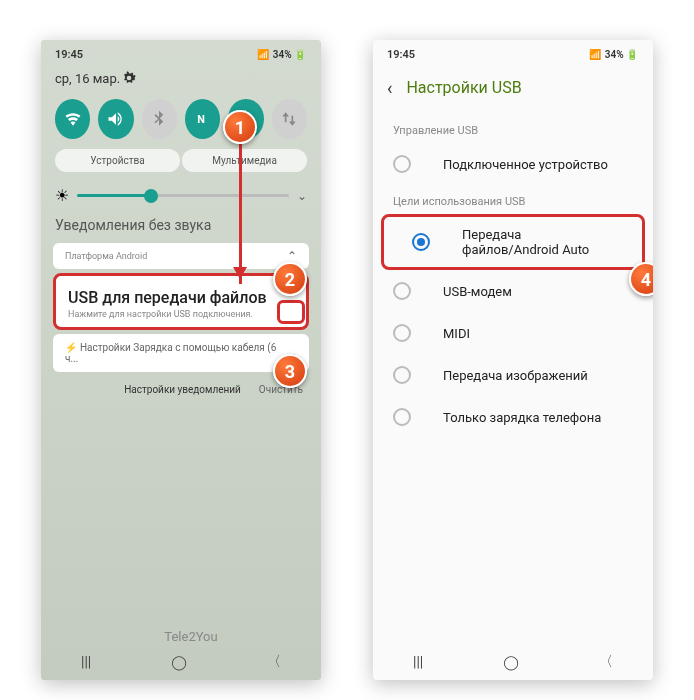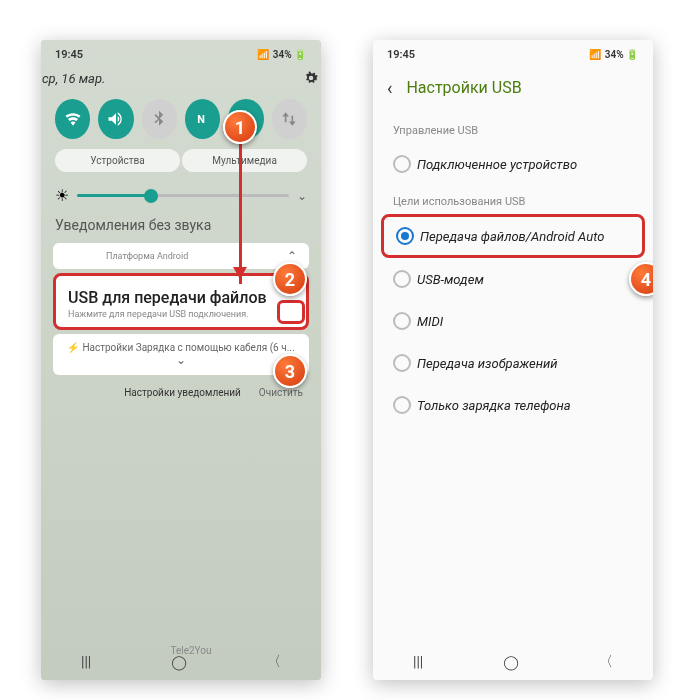--- a/index.html
+++ b/index.html
@@ -38,24 +38,22 @@
       justify-content: space-between;
       padding: 8px 14px 4px;
       font-size: 11px;
       font-weight: 600;
       color: #333;
     }
     .status-right { display: flex; gap: 3px; align-items: center; font-size: 10px; }
     .date-row {
       position: relative;
       display: flex;
-      justify-content: space-between;
-      align-items: center;
-      padding: 4px 1px 8px;
-      font-style: italic;
+      align-items: center;
+      padding: 4px 14px 8px;
     }
     .date-text { font-size: 13px; color: #333; }
     .gear { width: 18px; height: 18px; }
     .qs-row {
       position: relative;
       display: flex;
       gap: 8px;
       padding: 4px 14px 10px;
     }
     .qs-btn {
@@ -127,59 +125,57 @@
       padding: 8px 12px;
       font-size: 10px;
       color: #666;
     }
     .notif-header {
       display: flex;
       justify-content: space-between;
       align-items: center;
       font-size: 9px;
       color: #888;
-      margin-left: 41px;
     }
     .usb-card {
       border: 3px solid #d32f2f;
       border-radius: 8px;
     }
     .usb-title {
       font-size: 16px;
       color: #222;
       margin-top: 4px;
       font-weight: 500;
     }
     .usb-sub {
       font-size: 9px;
       color: #888;
       margin-top: 2px;
     }
     .charge-card {
       display: flex;
       justify-content: space-between;
       align-items: center;
-      flex-direction: column;
     }
     .footer-row {
       position: relative;
       display: flex;
       justify-content: flex-end;
       gap: 18px;
       padding: 8px 18px;
       font-size: 10px;
       color: #666;
     }
     .footer-row .bold { font-weight: 400; color: #333;}
     .carrier {
       position: absolute;
-      bottom: 24px;
+      bottom: 36px;
       width: 100%;
       text-align: center;
-      font-size: 10px;
+      font-size: 13px;
       color: #888;
       padding-left: 20px;
     }
     .nav-bar {
       position: absolute;
       bottom: 0;
       width: 100%;
       height: 36px;
       display: flex;
       justify-content: space-around;
@@ -204,47 +200,45 @@
     }
     .header-title { font-size: 16px; color: #4d7c0f; }
     .section-label {
       font-size: 11px;
       color: #888;
       padding: 10px 20px 6px;
     }
     .option {
       display: flex;
       align-items: center;
-      gap: 6px;
+      gap: 32px;
       padding: 12px 20px;
       font-size: 13px;
       color: #222;
-      font-style: italic;
     }
     .radio {
       width: 18px; height: 18px;
       border: 2px solid #bbb;
       border-radius: 50%;
       position: relative;
       flex-shrink: 0;
     }
     .radio.checked { border-color: #1976d2; }
     .radio.checked::after {
       content: '';
       position: absolute;
       inset: 3px;
       background: #1976d2;
       border-radius: 50%;
     }
     .hl-option {
       border: 3px solid #d32f2f;
       border-radius: 8px;
       margin: 0 8px;
-      padding: 10px 12px;
-      text-align: right;
+      padding: 10px 28px;
     }
     
     .marker {
       position: absolute;
       width: 34px; height: 34px;
       border-radius: 50%;
       background: radial-gradient(circle at 35% 30%, #ff7a3a, #d33a0f);
       border: 2px solid #fff;
       box-shadow: 0 2px 5px rgba(0,0,0,0.4);
       color: #fff;
@@ -359,21 +353,21 @@
 
   <div class="notif-card" style="padding:6px 12px">
     <div class="notif-header">
       <span>Платформа Android</span>
       <span class="chev">⌃</span>
     </div>
   </div>
 
   <div class="notif-card usb-card">
     <div class="usb-title">USB для передачи файлов</div>
-    <div class="usb-sub">Нажмите для передачи USB подключения.</div>
+    <div class="usb-sub">Нажмите для настройки USB подключения.</div>
   </div>
 
   <div class="notif-card charge-card">
     <span>⚡ <span>Настройки  Зарядка с помощью кабеля (6 ч...</span></span>
     <span class="chev">⌄</span>
   </div>
 
   <div class="footer-row">
     <span class="bold">Настройки уведомлений</span>
     <span>Очистить</span>

